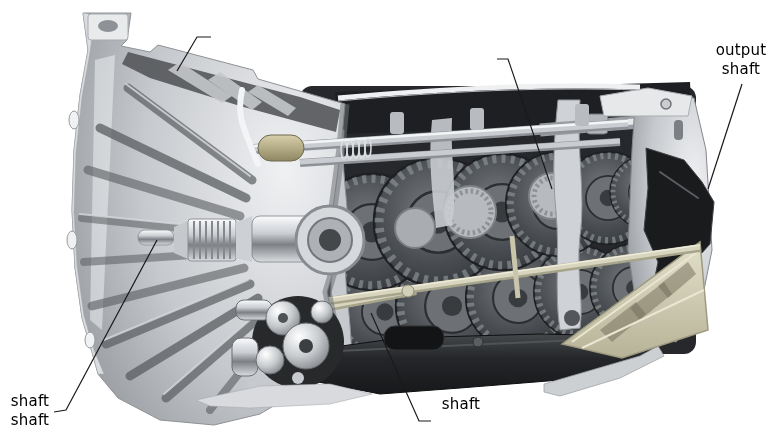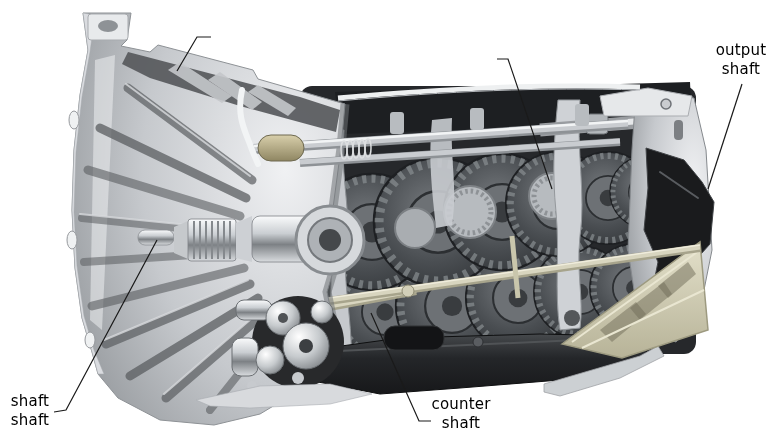--- a/index.html
+++ b/index.html
@@ -259,17 +259,16 @@
   <span>output</span>
   <span>shaft</span>
 </div>
 
 <div class="label ctr" style="left:4px;top:392px;width:52px">
   <span>shaft</span>
   <span>shaft</span>
 </div>
 
 <div class="label ctr" style="left:424px;top:395px;width:74px">
-  <span>counter</span>
   <span>shaft</span>
 </div>
 
 </div>
 
 </body></html>

